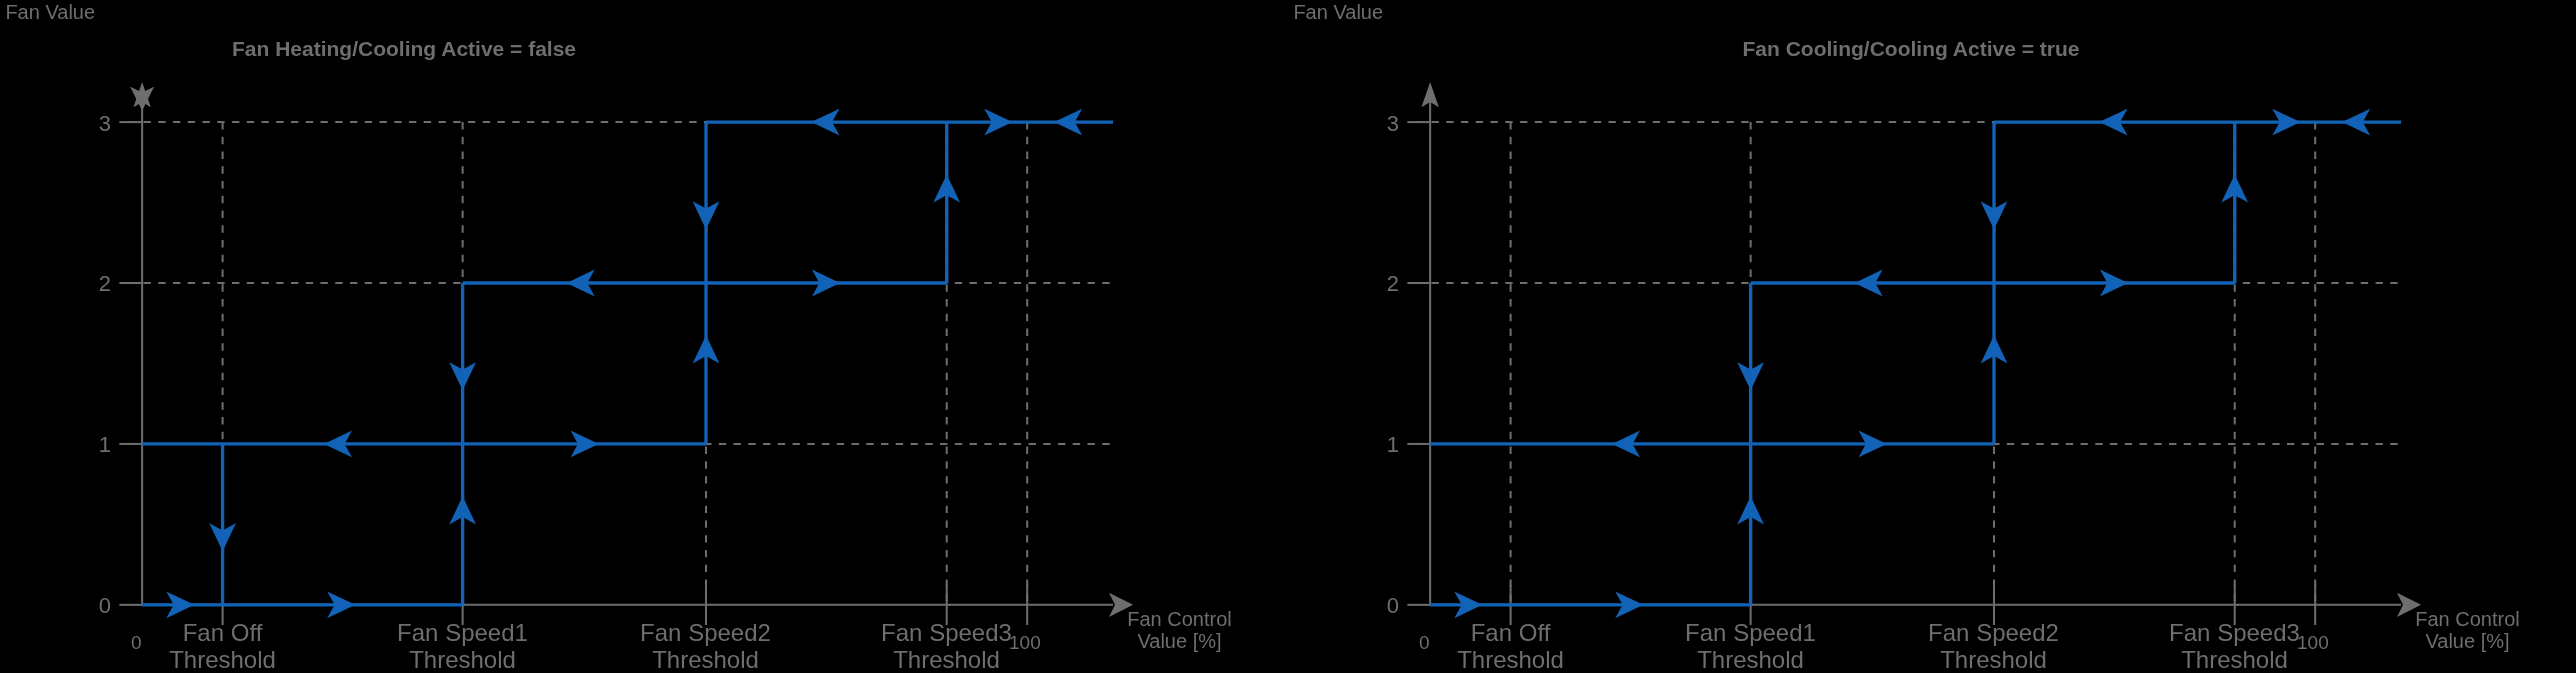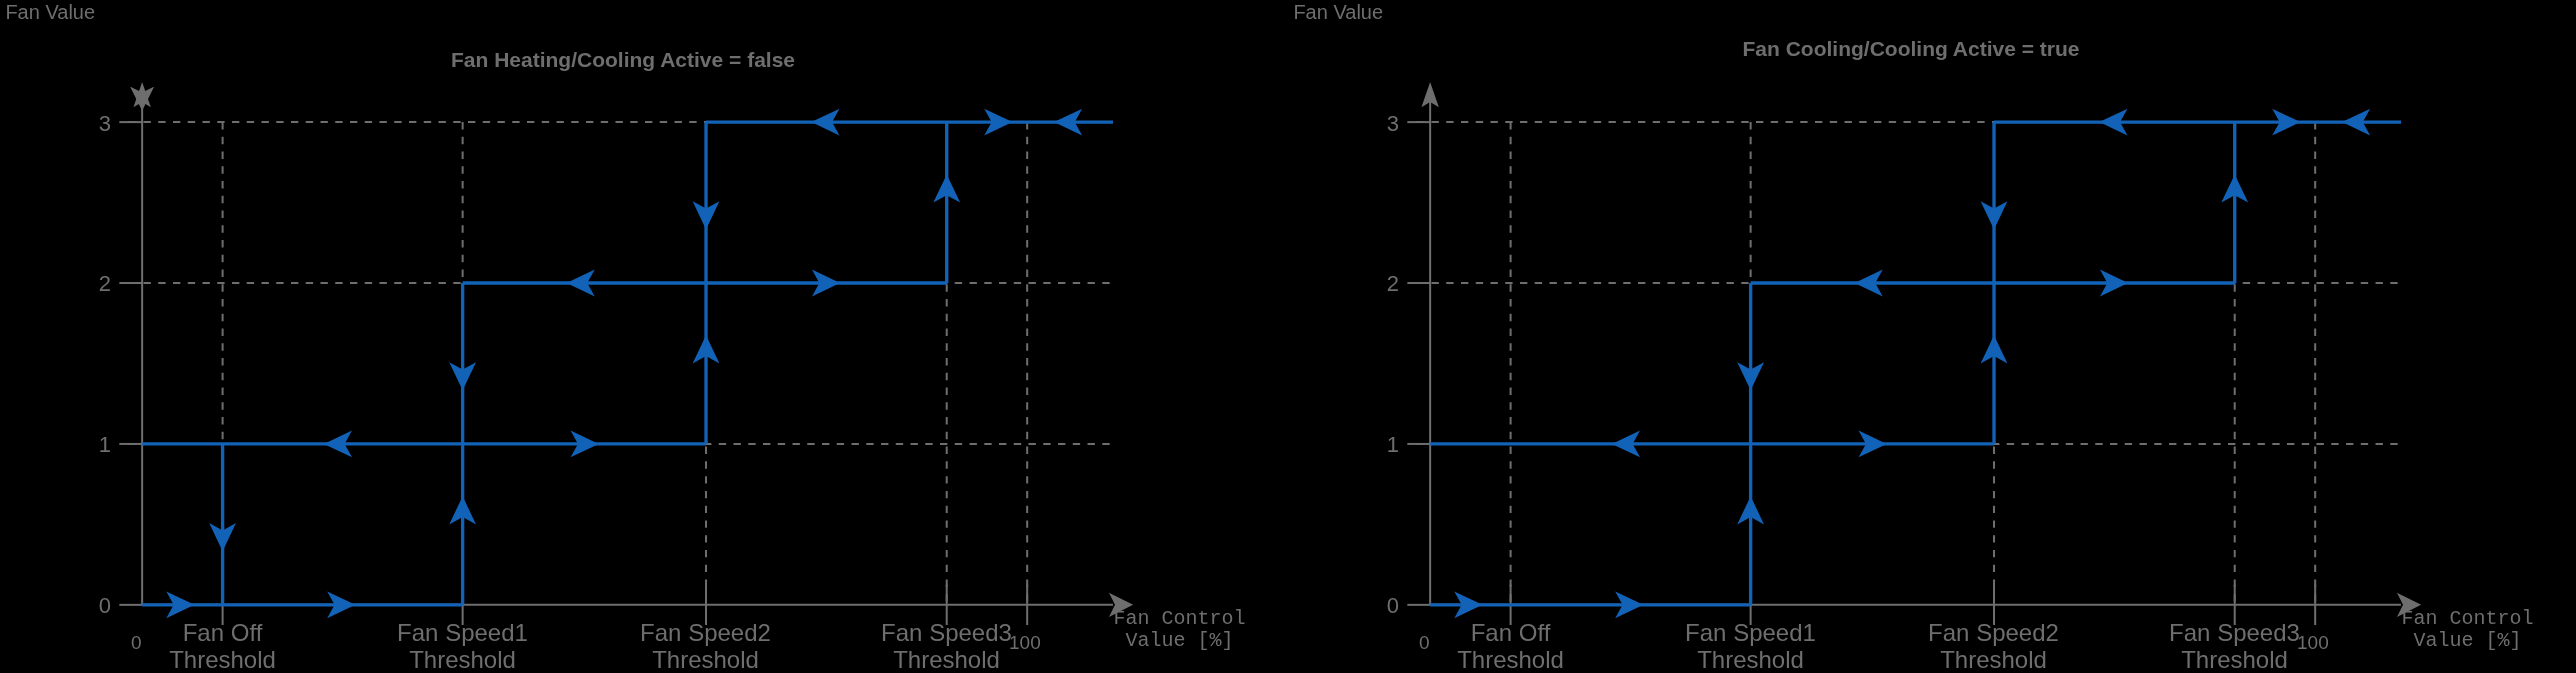--- a/index.html
+++ b/index.html
@@ -67,34 +67,34 @@
     font-family: "Liberation Sans", sans-serif;
     white-space: pre;
   }
   .xaxis-label {
     position: absolute;
     color: #6e6e6e;
     font-size: 20px;
     text-align: center;
     width: 161px;
     line-height: 1.12;
-    font-family: Liberation Mono, monospace;
+    font-family: Liberation Sans, sans-serif;
     white-space: pre;
   }
 </style>
 </head>
 <body>
 
 <div id="page">
 
   <div class="panel left">
 
     <div class="axis-title" style="left:5.4px; top:1.3px;">Fan Value</div>
 
-    <div class="chart-title" style="left:221px; top:37px; width:804px; text-align:center;margin-top:11px;">Fan Heating/Cooling Active = false</div>
+    <div class="chart-title" style="left:232px; top:37px; width:804px; text-align:left;">Fan Heating/Cooling Active = false</div>
 
     <div class="ytick" style="left:80px; top:111px;">3</div>
     <div class="ytick" style="left:80px; top:271px;">2</div>
     <div class="ytick" style="left:80px; top:432px;">1</div>
     <div class="ytick" style="left:80px; top:593px;">0</div>
 
     <div class="xtick-num" style="left:131px; top:632px;">0</div>
     <div class="xtick-num" style="left:1009px; top:632px;">100</div>
 
     <div class="xthresh" style="left:122px; top:620px;">Fan Off

